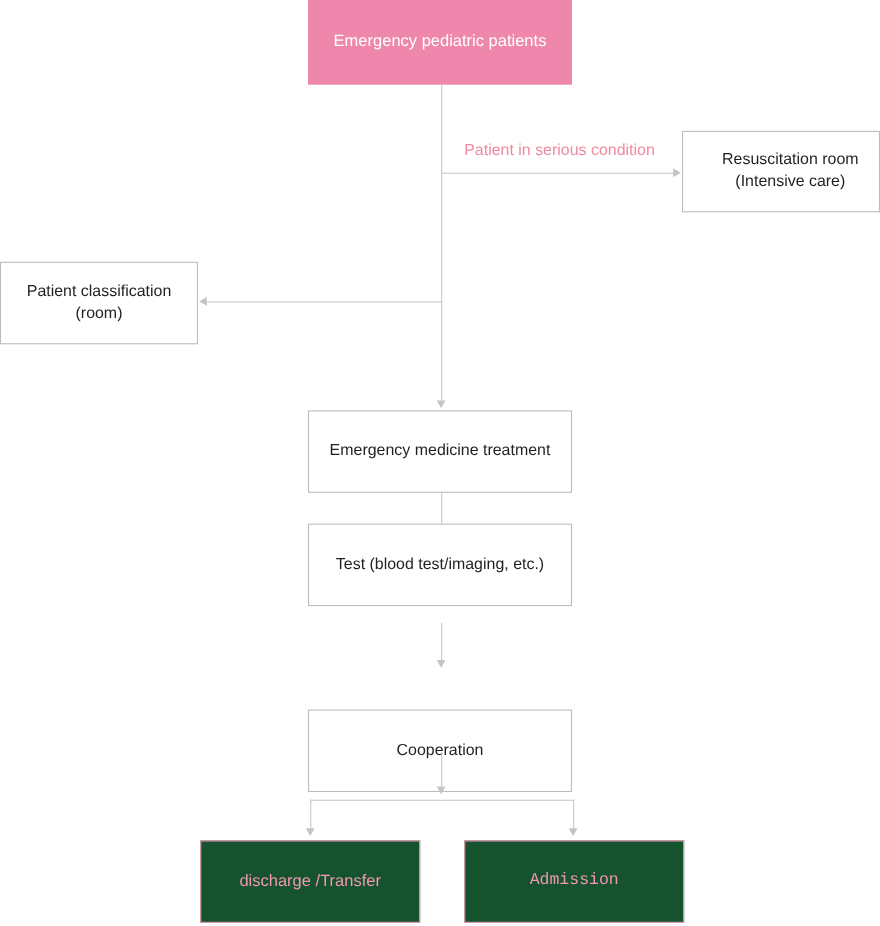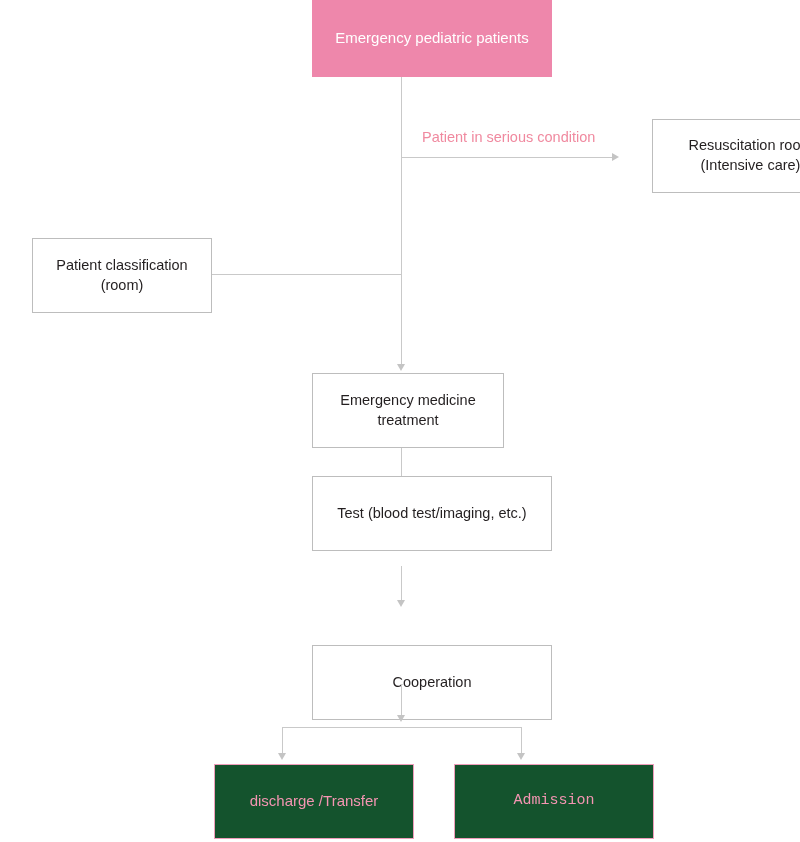--- a/index.html
+++ b/index.html
@@ -23,21 +23,20 @@
     display: flex;
     align-items: center;
     justify-content: center;
     text-align: center;
     line-height: 1.35;
     font-size: 14.5px;
     color: #231f20;
     background: #ffffff;
     border: 1px solid #bdbdbd;
     white-space: pre-line;
-    margin-left: 32px;
   }
   .node.filled-pink {
     background: #ee87ab;
     border: none;
     color: #ffffff;
     font-size: 15px;
   }
   .node.outline-pink {
     border: 1px solid #ef9cba;
     color: #f495b2;
@@ -93,21 +92,21 @@
 
   <div class="node" style="left:620px; top:119px; width:180px; height:74px;padding-left:17px;">Resuscitation room
 (Intensive care)</div>
 
   <div class="edge h" style="left:188px; top:274px; width:214px;"></div>
   <div class="arrow left" style="left:181px; top:270px;"></div>
 
   <div class="node" style="left:0px; top:238px; width:180px; height:75px;">Patient classification
 (room)</div>
 
-  <div class="node" style="left:280px; top:373px; width:192px; height:75px;">Emergency medicine treatment</div>
+  <div class="node" style="left:280px; top:373px; width:240px; height:75px;">Emergency medicine treatment</div>
 
   <div class="edge v" style="left:401px; top:448px; height:37px;"></div>
   <div class="arrow down" style="left:397px; top:483px;"></div>
 
   <div class="node" style="left:280px; top:476px; width:240px; height:75px;">Test (blood test/imaging, etc.)</div>
 
   <div class="edge v" style="left:401px; top:566px; height:36px;"></div>
   <div class="arrow down" style="left:397px; top:600px;"></div>
 
   <div class="node" style="left:280px; top:645px; width:240px; height:75px;">Cooperation</div>

